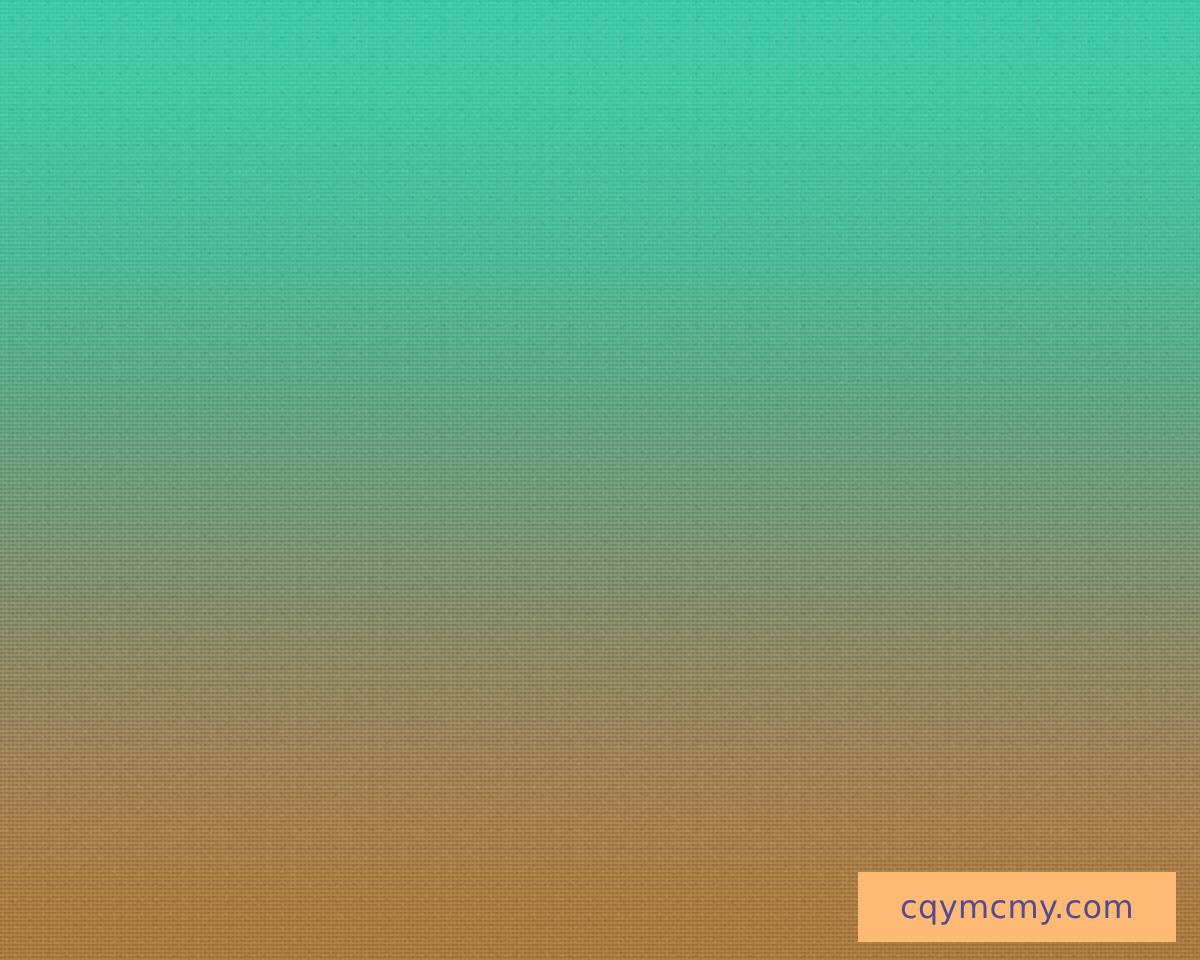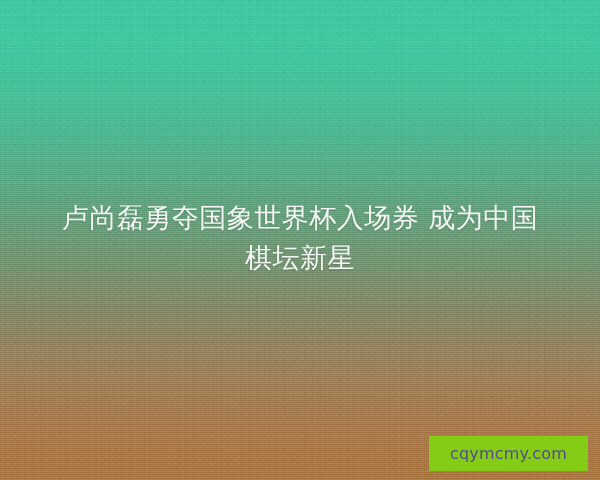--- a/index.html
+++ b/index.html
@@ -84,21 +84,21 @@
     text-shadow: 0 1px 2px rgba(40, 70, 55, 0.22);
   }
 
   
   #watermark-badge {
     position: absolute;
     left: 429px;
     top: 436px;
     width: 159px;
     height: 35px;
-    background: #84cc16;
+    background: #fdba74;
     display: flex;
     align-items: center;
     justify-content: center;
   }
 
   #watermark-text {
     color: #564a91;
     font-size: 16px;
     line-height: 1;
     letter-spacing: 0.2px;
@@ -109,20 +109,18 @@
 <body>
 
 <div id="stage">
 
   <div id="gradient-layer"></div>
 
   <div id="noise-layer"></div>
 
   <div id="noise-layer-2"></div>
 
-  <div id="headline">卢尚磊勇夺国象世界杯入场券 成为中国
-棋坛新星</div>
 
   <div id="watermark-badge">
     <span id="watermark-text">cqymcmy.com</span>
   </div>
 
 </div>
 
 </body></html>

